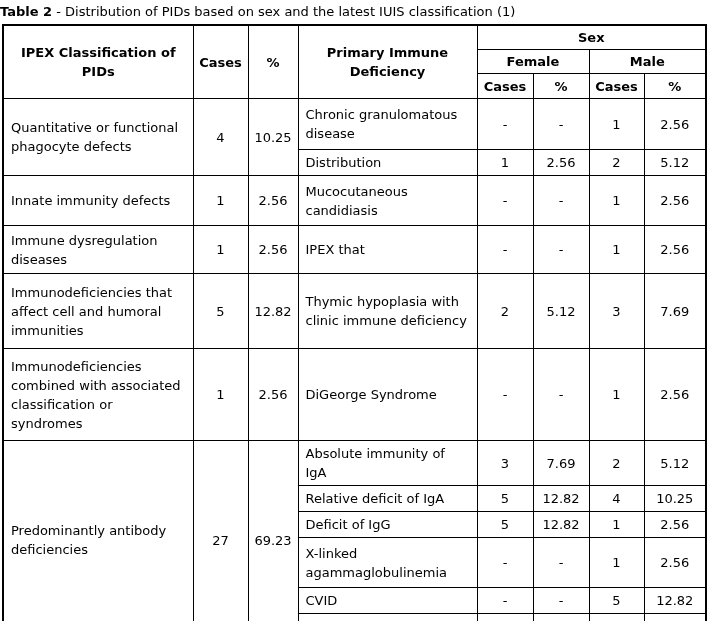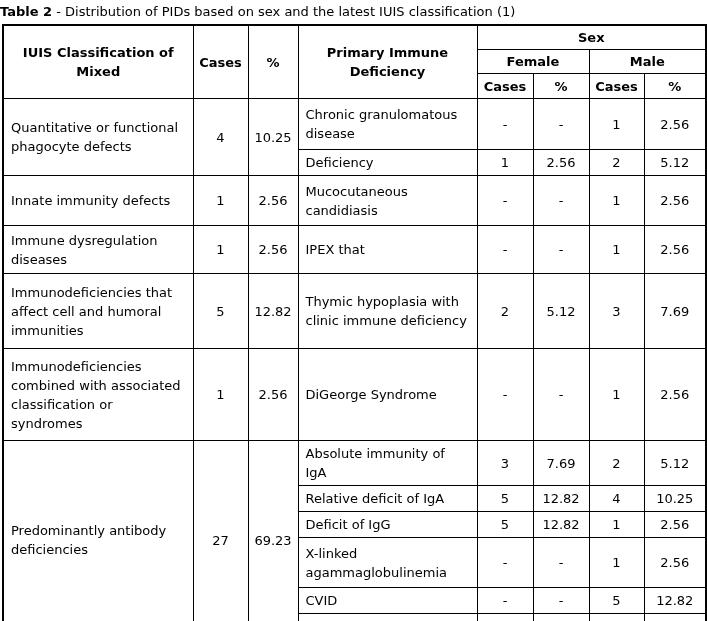--- a/index.html
+++ b/index.html
@@ -63,21 +63,21 @@
       <col style="width:50px">
       <col style="width:179px">
       <col style="width:56px">
       <col style="width:56px">
       <col style="width:55px">
       <col style="width:62px">
     </colgroup>
 
     <tbody>
         <tr style="height:24px">
-      <th rowspan="3">IUIS Classification of Mixed</th>
+      <th rowspan="3">IPEX Classification of PIDs</th>
       <th rowspan="3">Cases</th>
       <th rowspan="3">%</th>
       <th rowspan="3">Primary Immune Deficiency</th>
       <th colspan="4">Sex</th>
     </tr>
     <tr style="height:24px">
       <th colspan="2">Female</th>
       <th colspan="2">Male</th>
     </tr>
     <tr style="height:25px">
@@ -91,21 +91,21 @@
       <td class="txt" rowspan="2">Quantitative or functional phagocyte defects</td>
       <td class="num" rowspan="2">4</td>
       <td class="num" rowspan="2">10.25</td>
       <td class="txt">Chronic granulomatous disease</td>
       <td class="num">-</td>
       <td class="num">-</td>
       <td class="num">1</td>
       <td class="num">2.56</td>
     </tr>
     <tr style="height:24px">
-      <td class="txt">Deficiency</td>
+      <td class="txt">Distribution</td>
       <td class="num">1</td>
       <td class="num">2.56</td>
       <td class="num">2</td>
       <td class="num">5.12</td>
     </tr>
 
     <tr style="height:50px">
       <td class="txt">Innate immunity defects</td>
       <td class="num">1</td>
       <td class="num">2.56</td>

